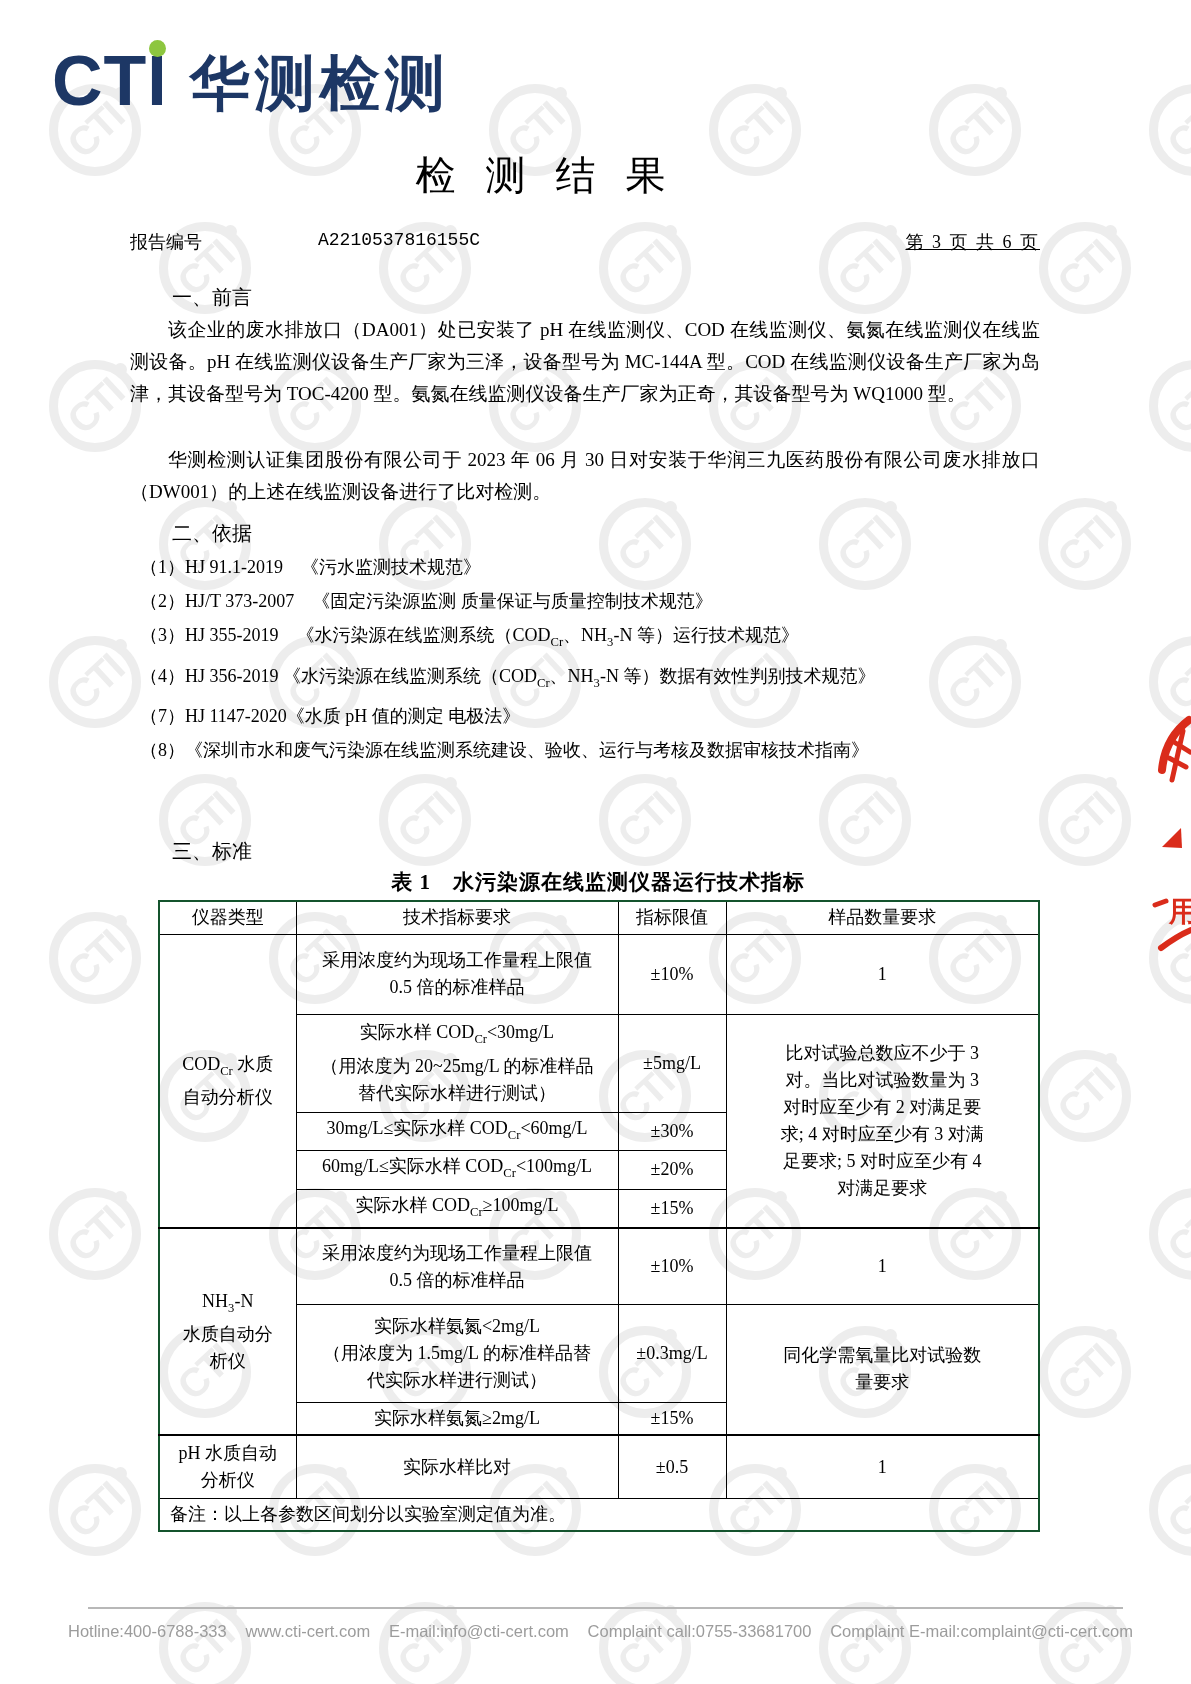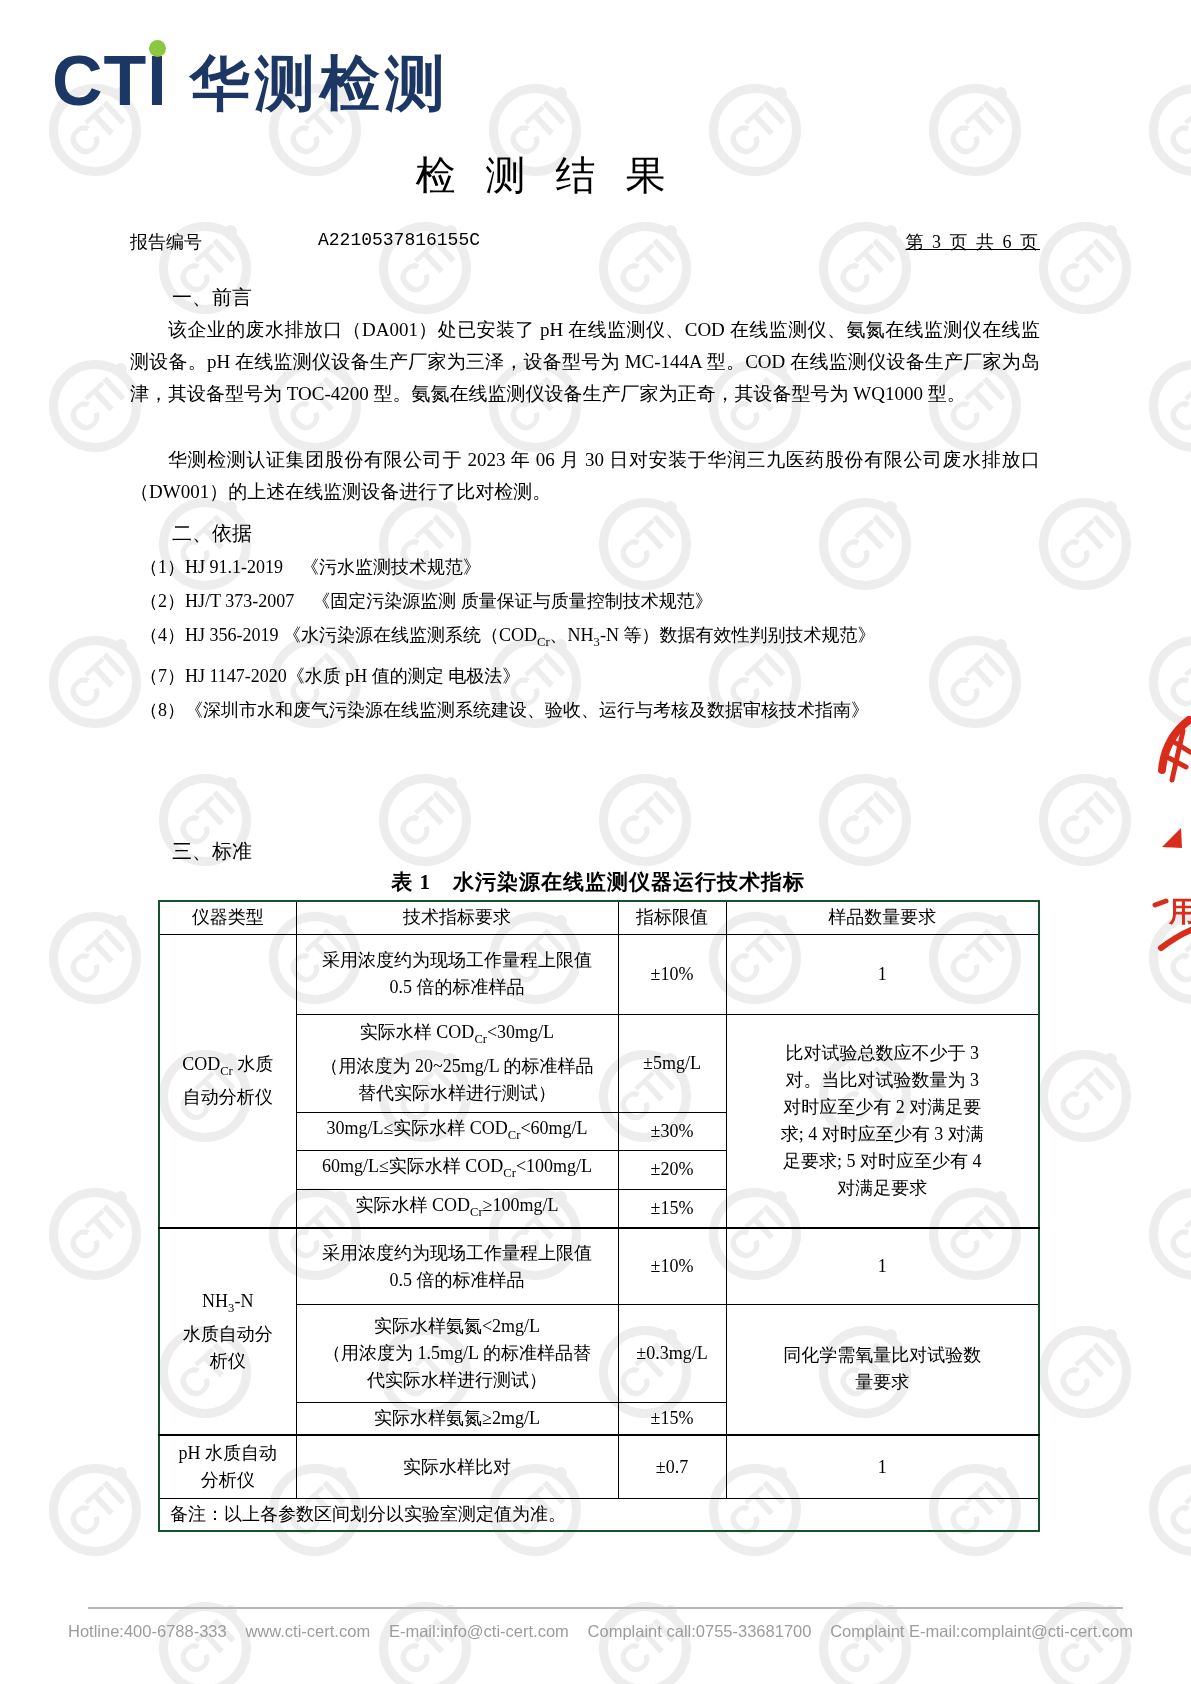--- a/index.html
+++ b/index.html
@@ -351,20 +351,21 @@
     </div>
 
     <div class="sec-heading" style="top:284px">一、前言</div>
     <div class="para" style="top:314px">该企业的废水排放口（DA001）处已安装了 pH 在线监测仪、COD 在线监测仪、氨氮在线监测仪在线监测设备。pH 在线监测仪设备生产厂家为三泽，设备型号为 MC-144A 型。COD 在线监测仪设备生产厂家为岛津，其设备型号为 TOC-4200 型。氨氮在线监测仪设备生产厂家为正奇，其设备型号为 WQ1000 型。</div>
     <div class="para" style="top:444px">华测检测认证集团股份有限公司于 2023 年 06 月 30 日对安装于华润三九医药股份有限公司废水排放口（DW001）的上述在线监测设备进行了比对检测。</div>
 
     <div class="sec-heading" style="top:520px">二、依据</div>
     <div class="refs" style="top:550px">
       <div>（1）HJ 91.1-2019　《污水监测技术规范》</div>
       <div>（2）HJ/T 373-2007　《固定污染源监测  质量保证与质量控制技术规范》</div>
+      <div>（3）HJ 355-2019　《水污染源在线监测系统（COD<sub>Cr</sub>、NH<sub>3</sub>-N 等）运行技术规范》</div>
       <div>（4）HJ 356-2019 《水污染源在线监测系统（COD<sub>Cr</sub>、NH<sub>3</sub>-N 等）数据有效性判别技术规范》</div>
       <div>（7）HJ 1147-2020《水质  pH 值的测定  电极法》</div>
       <div>（8）《深圳市水和废气污染源在线监测系统建设、验收、运行与考核及数据审核技术指南》</div>
     </div>
 
     <div class="sec-heading" style="top:838px">三、标准</div>
     <div id="tbl-caption">表 1　水污染源在线监测仪器运行技术指标</div>
 
     <table id="std-table">
       <colgroup>
@@ -414,21 +415,21 @@
         <td>±0.3mg/L</td>
         <td rowspan="2">同化学需氧量比对试验数<br>量要求</td>
       </tr>
       <tr class="h-s">
         <td>实际水样氨氮≥2mg/L</td>
         <td>±15%</td>
       </tr>
       <tr class="h-c1 sec-top">
         <td>pH 水质自动<br>分析仪</td>
         <td>实际水样比对</td>
-        <td>±0.7</td>
+        <td>±0.5</td>
         <td>1</td>
       </tr>
       <tr class="h-note">
         <td colspan="4" class="note-cell">备注：以上各参数区间划分以实验室测定值为准。</td>
       </tr>
     </tbody>
       </table>
 
     <svg id="stamp" width="141" height="330" viewBox="1050 640 141 330">
       <g stroke="#da2c1b" fill="none" stroke-linecap="round">

